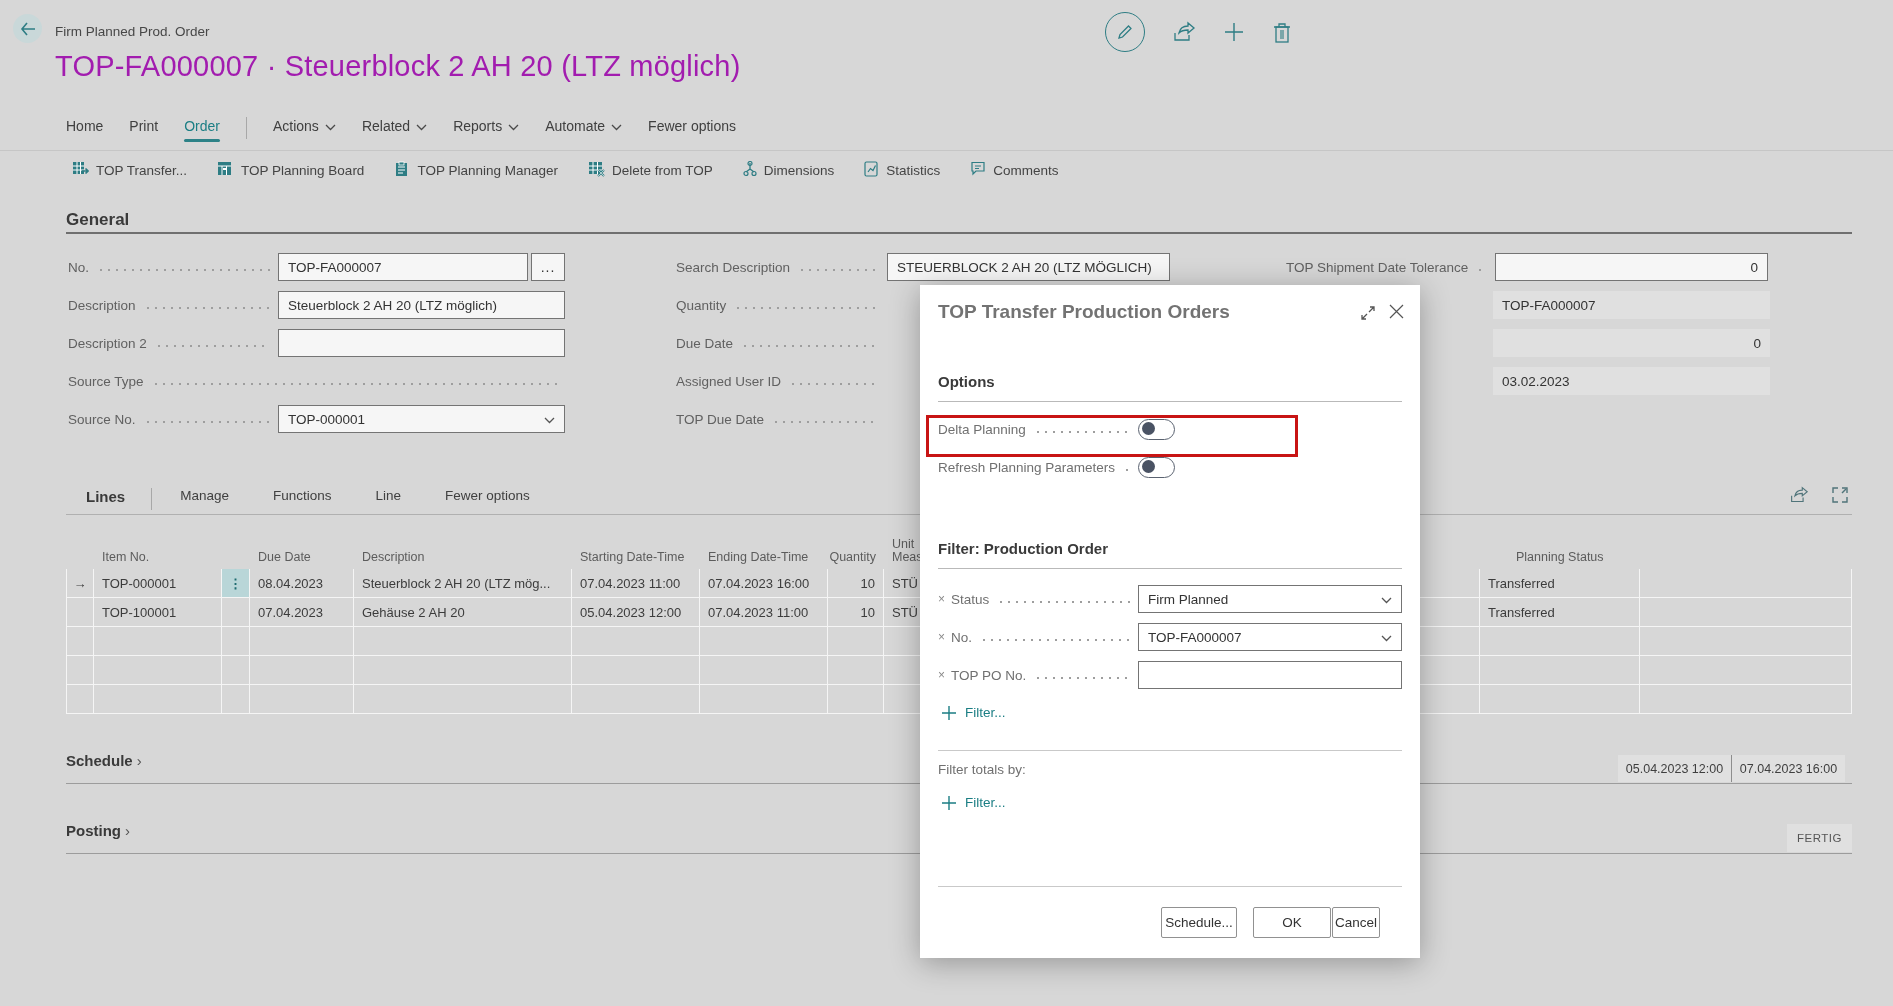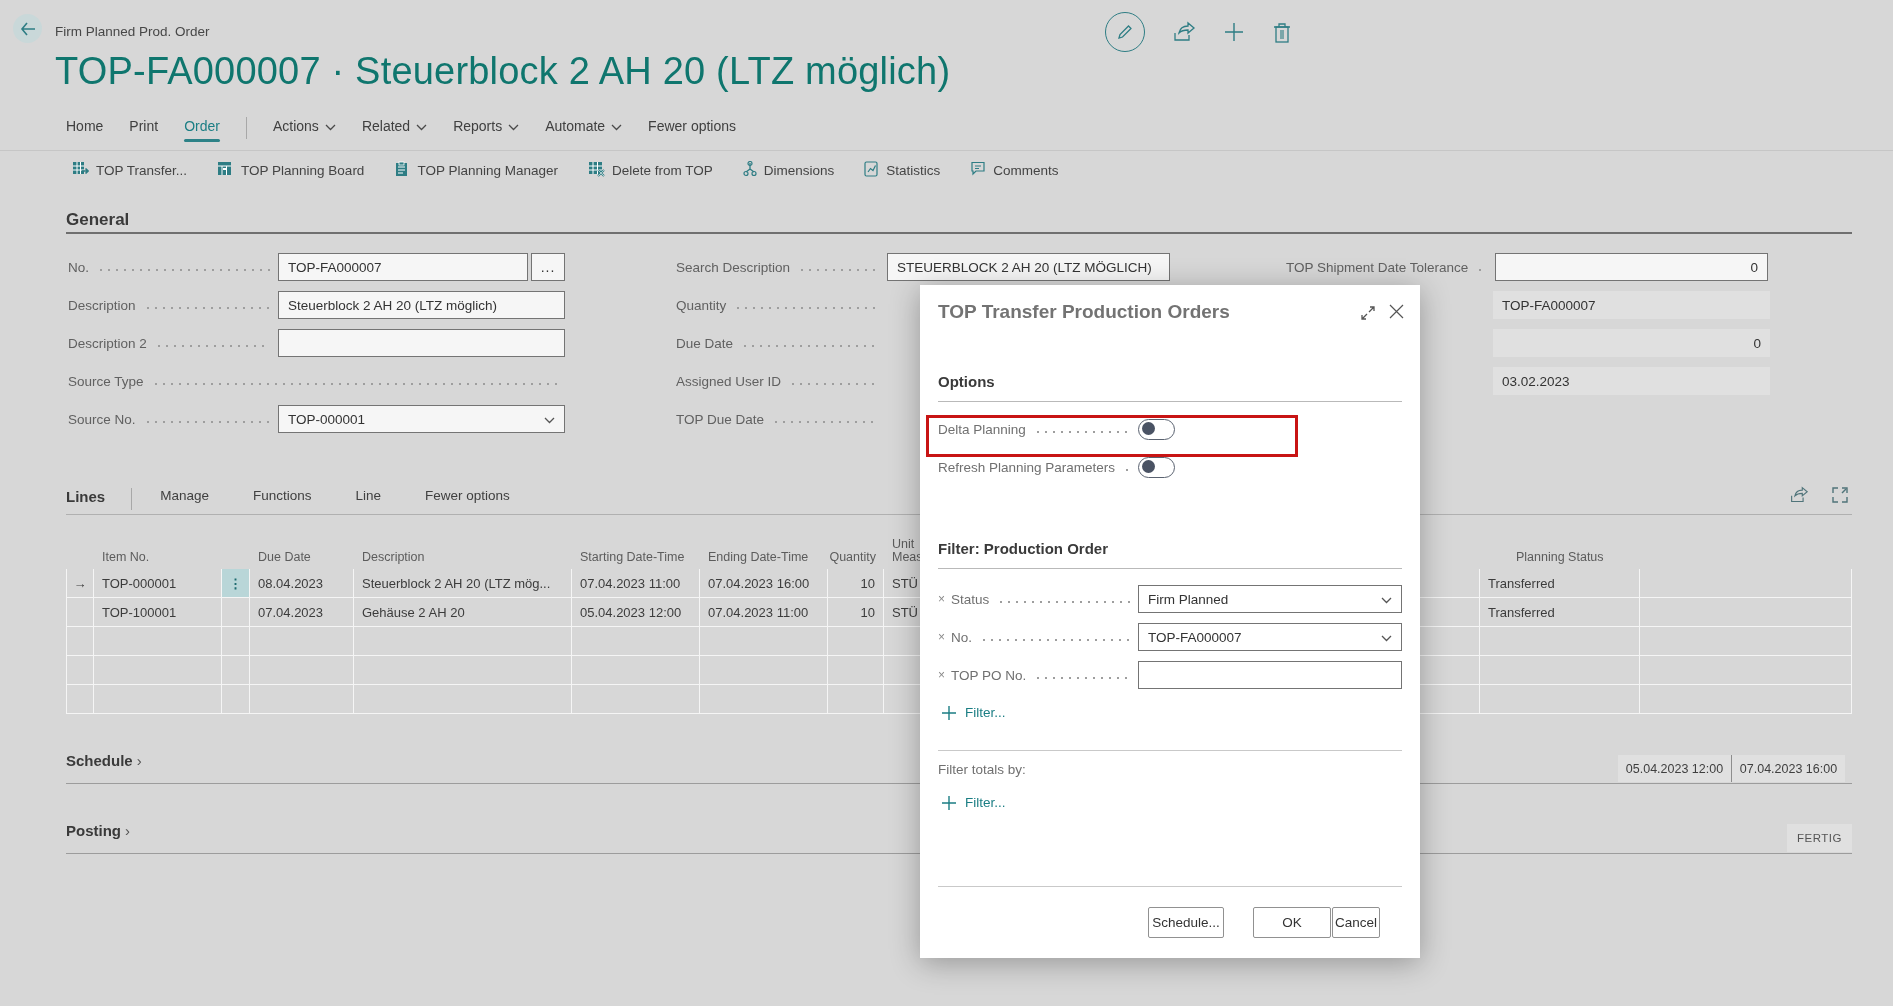--- a/index.html
+++ b/index.html
@@ -13,21 +13,21 @@
   }
   .abs { position: absolute; }
 
   
   .back-circle {
     left:13px; top:14px; width:29px; height:29px; border-radius:50%;
     background:#c9d8d9; display:flex; align-items:center; justify-content:center;
     cursor:pointer;
   }
   .caption { left:55px; top:24px; font-size:13.5px; color:#474747; }
-  .page-title { left:55px; top:50px; font-size:38px; font-weight:400; color:#0f766e; letter-spacing:.2px; }
+  .page-title { left:55px; top:50px; font-size:29px; font-weight:400; color:#a21caf; letter-spacing:.2px; }
   .icon-btn { cursor:pointer; display:flex; align-items:center; justify-content:center; }
   .pencil-circle { width:40px; height:40px; border:1px solid #2e7d84; border-radius:50%; }
 
   
   .menu { left:66px; top:116px; display:flex; align-items:center; gap:26px; height:24px; }
   .menu-tab { font-size:14px; color:#404040; display:flex; align-items:center; gap:6px; cursor:pointer; position:relative; padding-bottom:4px; }
   .menu-tab.active { color:#1b7e84; }
   .menu-tab.active::after { content:""; position:absolute; left:0; right:0; bottom:-4px; height:3px; background:#2d8287; border-radius:2px; }
   .menu-divider { width:1px; height:22px; background:#a8a8a8; }
   .hrule-top { left:0; top:150px; width:1893px; height:1px; background:#c6c6c6; }
@@ -57,21 +57,21 @@
   }
   .fld.noborder { border:none; background:#e0e0e0; }
   .fld.num { justify-content:flex-end; }
   .fld .chev { margin-left:auto; flex:none; }
   .fld.hiddenfld { visibility:hidden; }
   .lookup-btn { width:34px; height:28px; margin-left:3px; border:1px solid #747474; background:#f6f6f6;
     display:flex; align-items:center; justify-content:center; font-size:14px; color:#333; letter-spacing:1px; cursor:pointer; flex:none; }
 
   
   .lines-head { left:66px; top:488px; display:flex; align-items:flex-start; gap:0; }
-  .lines-title { font-size:15px; font-weight:700; color:#3a3a3a; margin-right:26px; }
+  .lines-title { font-size:15px; font-weight:700; color:#3a3a3a; margin-right:26px;margin-left:20px; }
   .lines-div { width:1px; height:22px; background:#a8a8a8; margin-right:28px; }
   .lines-tabs { display:flex; gap:44px; }
   .lines-tab { font-size:13.5px; color:#404040; cursor:pointer; }
   .lines-icons { right:44px; top:486px; display:flex; gap:22px; }
 
   
   .tbl { left:66px; top:533px; width:1786px; }
   .trow { display:flex; }
   .trow.body .tcell { background:transparent; border-right:1px solid #f5f5f5; border-bottom:1px solid #f5f5f5; }
   .trow.body .tcell:first-child { border-left:1px solid #f5f5f5; }
@@ -539,18 +539,18 @@
   <div class="abs totals-lbl" style="left:18px; top:477px;">Filter totals by:</div>
 
   <div class="abs filter-link" style="left:22px; top:510px;">
     <svg width="14" height="14" viewBox="0 0 14 14">
       <path d="M7 0 V14 M0 7 H14" fill="none" stroke="#1b7e84" stroke-width="1.4"></path>
     </svg>
     <span>Filter...</span>
   </div>
 
   <div class="abs m-rule" style="top:601px; background:#c9c9c9;"></div>
-  <button class="m-btn" style="left:228px; top:622px; width:76px;">Schedule...</button>
+  <button class="m-btn" style="left:241px; top:622px; width:76px;">Schedule...</button>
   <button class="m-btn" style="left:333px; top:622px; width:78px;">OK</button>
   <button class="m-btn" style="left:412px; top:622px; width:48px;">Cancel</button>
 </div>
 
 <div class="abs red-box" style="left:926px; top:415px; width:372px; height:42px; z-index:20;"></div>
 
 </body></html>

